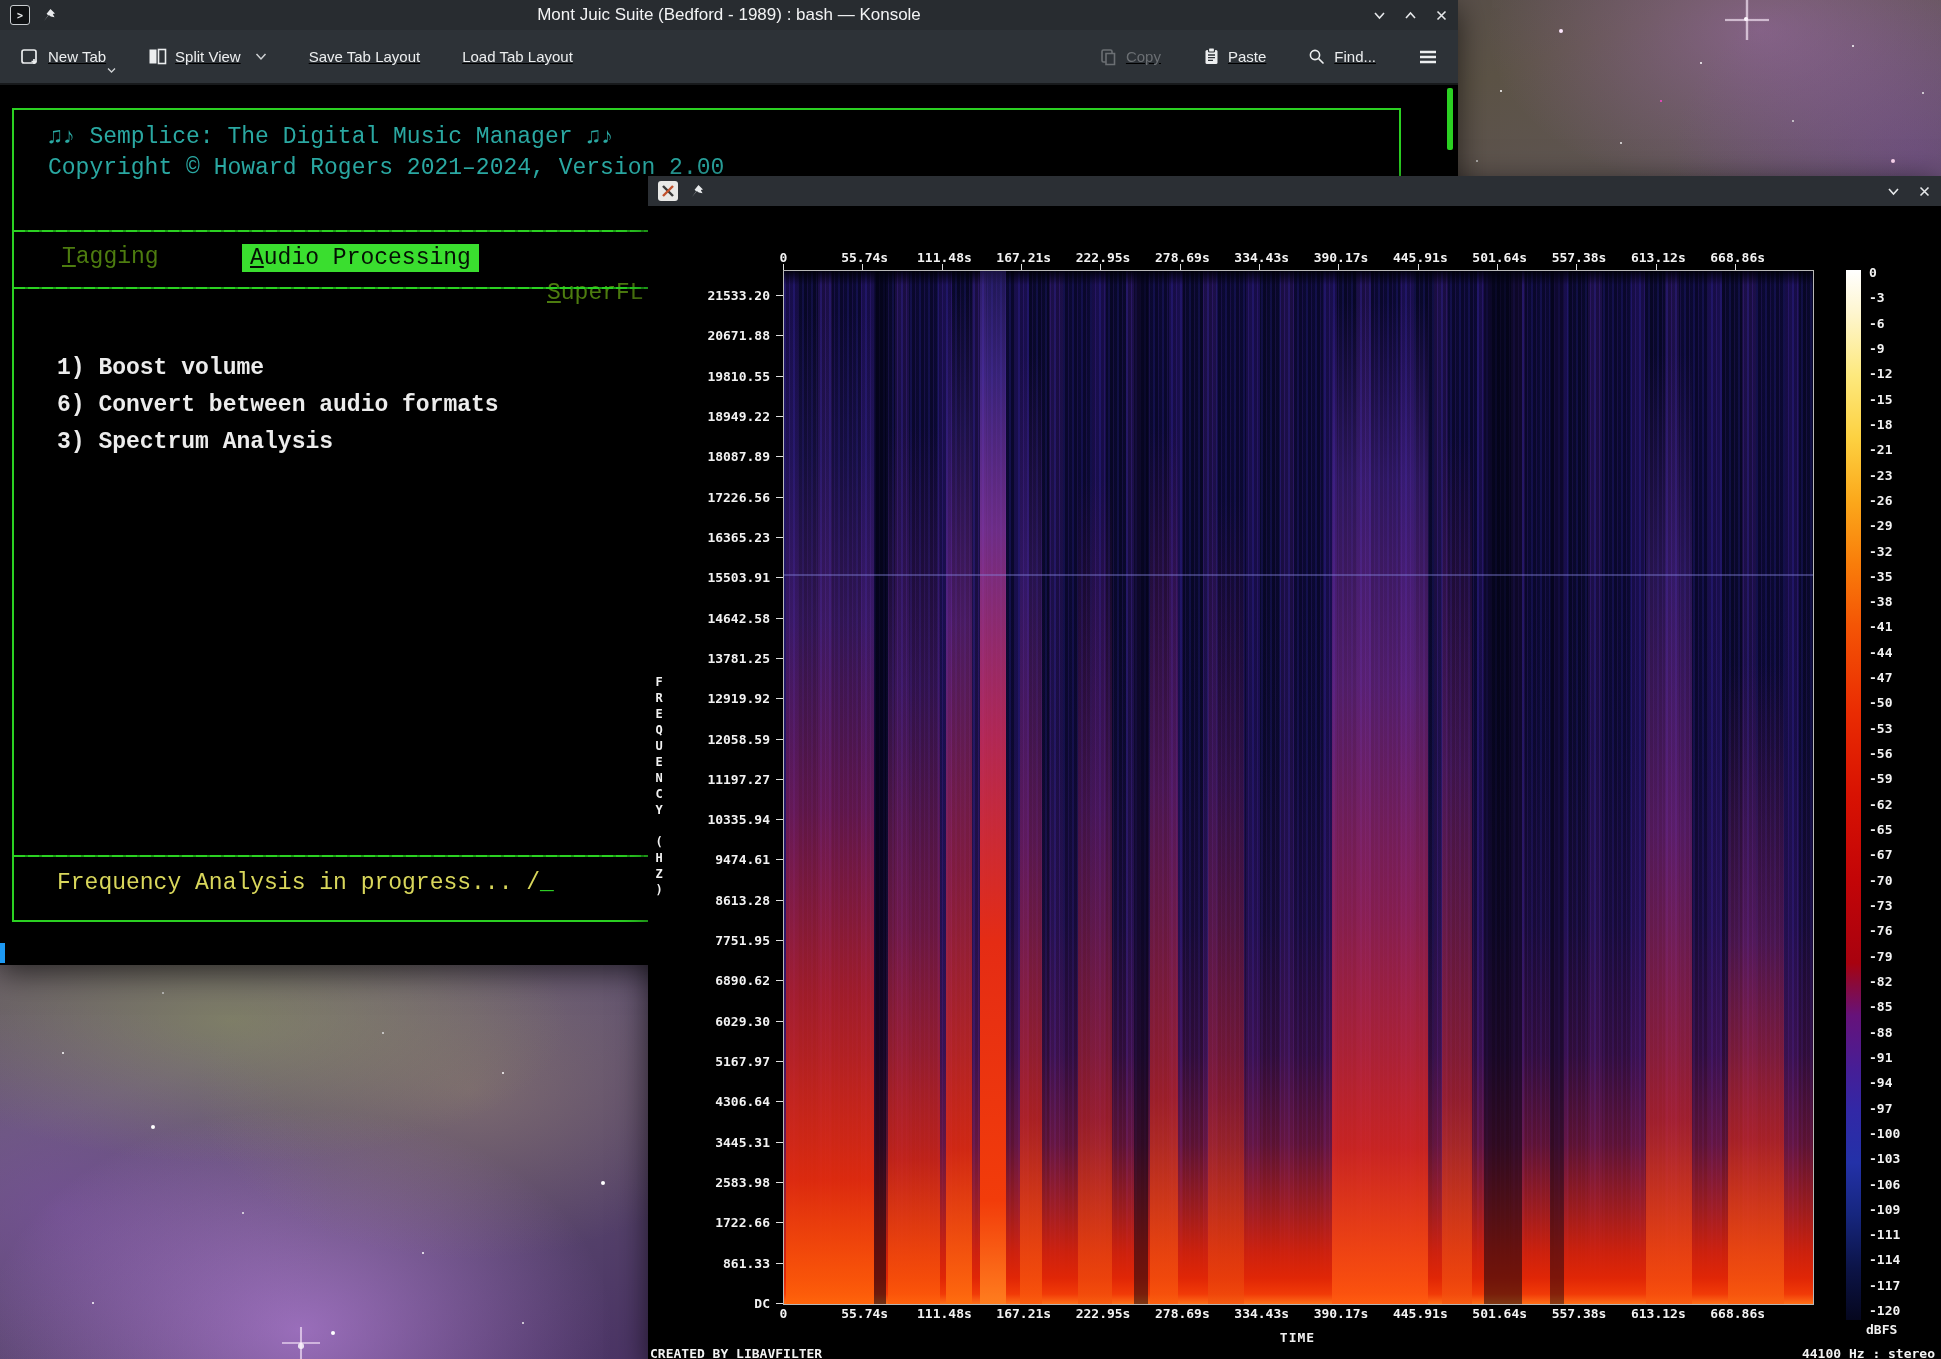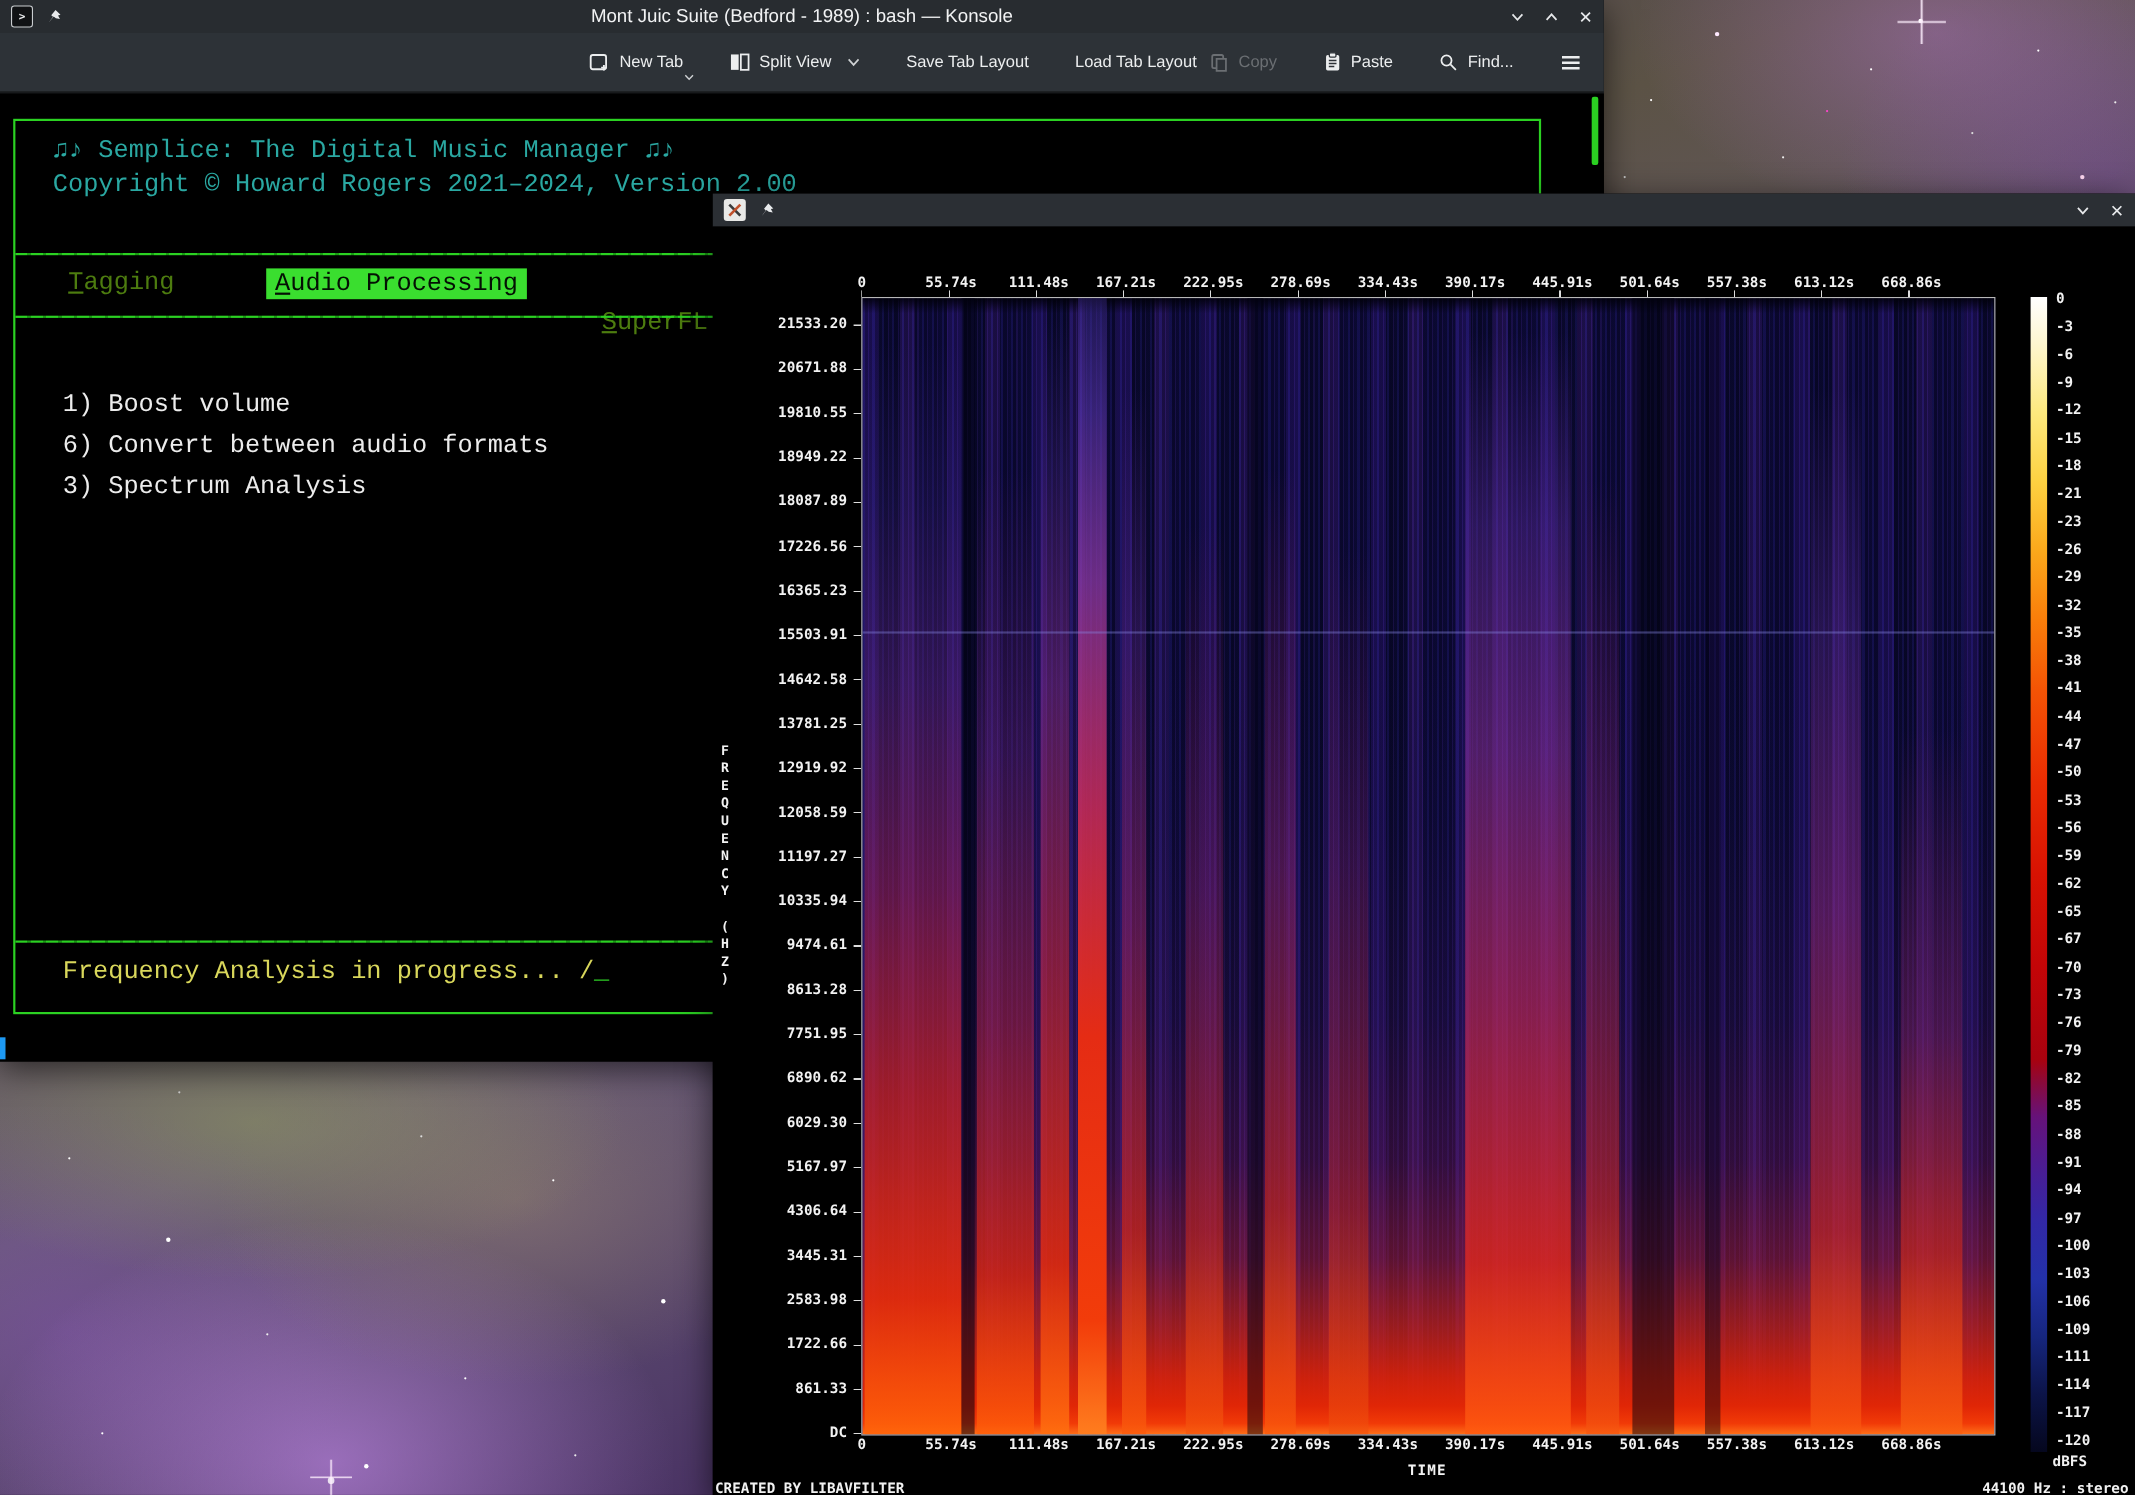--- a/index.html
+++ b/index.html
@@ -30,40 +30,40 @@
   
   .konsole{position:absolute;left:0;top:0;width:1458px;height:965px;z-index:1;background:#000;box-shadow:0 8px 28px rgba(0,0,0,.6);}
   .k-titlebar{position:relative;height:30px;background:#282c30;display:flex;align-items:center;padding:0 10px;}
   .k-appicon{width:18px;height:18px;border:1.5px solid #c9cdd0;border-radius:3px;background:#101214;color:#e8eaec;
     font-family:"DejaVu Sans Mono",monospace;font-size:10px;font-weight:bold;display:flex;align-items:center;justify-content:center;}
   .pin{margin-left:12px;flex:0 0 auto;}
   .k-title{position:absolute;left:0;right:0;text-align:center;color:#f2f3f4;font-size:17px;}
   .winbtns{margin-left:auto;display:flex;gap:18px;align-items:center;z-index:1;}
   .winbtn{display:flex;align-items:center;justify-content:center;cursor:default;}
 
-  .k-toolbar{height:53px;background:#2d3237;border-bottom:2px solid #17191b;display:flex;align-items:center;justify-content:flex-end;padding:0 14px;}
+  .k-toolbar{height:53px;background:#2d3237;border-bottom:2px solid #17191b;display:flex;align-items:center;justify-content:space-between;padding:0 14px;text-decoration:underline;}
   .tb-left,.tb-right{display:flex;align-items:center;gap:30px;}
   .tbtn{position:relative;display:flex;align-items:center;gap:8px;background:none;border:none;color:#eceeef;font-size:15px;font-family:"Liberation Sans",sans-serif;padding:4px 6px;}
   .tbtn.disabled{color:#6b6f73;}
   .tbtn svg{display:block;}
   .mini-chev{position:absolute;bottom:-4px;right:-4px;}
 
   .k-term{position:absolute;top:85px;left:0;right:0;bottom:0;background:#000;
     font-family:"Liberation Mono","DejaVu Sans Mono",monospace;color:#ececec;}
   .tui-box{position:absolute;left:12px;top:23px;width:1385px;height:810px;border:2px solid #2bd122;}
   .hline{position:absolute;left:0;right:0;height:2px;background:repeating-linear-gradient(90deg,#2bd122 0 11px,#1a9e14 11px 14px);}
   .hl1{top:120px;} .hl2{top:177px;} .hl3{top:745px;}
   .tui-header{position:absolute;left:34px;top:12px;font-size:23px;line-height:31px;white-space:nowrap;}
   .teal{color:#2aa8a2;} .yellow{color:#d9d75b;}
   .tui-tabs{position:absolute;top:134px;left:0;right:0;height:40px;font-size:23px;}
   .tab{position:absolute;color:#4d7c0f;white-space:nowrap;}
   .tab::first-letter{text-decoration:underline;}
   .tab.t1{left:48px;} .tab.t2{left:228px;} .tab.t3{left:533px;margin-top:36px;}
   .tab.active{background:#3ade2f;color:#041004;padding:1px 8px;}
-  .tui-menu{position:absolute;left:43px;top:240px;margin:0;padding:0;list-style:none;font-size:23px;line-height:37px;white-space:nowrap;}
+  .tui-menu{position:absolute;left:43px;top:240px;margin:0;padding:0;list-style:none;font-size:23px;line-height:37px;white-space:nowrap;font-weight:bold;}
   .tui-status{position:absolute;left:43px;top:760px;font-size:23px;white-space:nowrap;}
   .cursor{color:#2fd327;}
   .k-scroll-thumb{position:absolute;right:5px;top:3px;width:6px;height:62px;background:#2bd122;border-radius:2px;}
   .k-blue-accent{position:absolute;left:0;bottom:2px;width:5px;height:20px;background:#1d99f3;}
 
   
   .imw{position:absolute;left:648px;top:176px;width:1293px;height:1190px;z-index:2;background:#000;box-shadow:0 8px 30px rgba(0,0,0,.65);}
   .im-titlebar{position:relative;height:30px;background:#2b2f34;display:flex;align-items:center;padding:0 10px;}
   .x-icon{width:20px;height:20px;background:#e9e9e7;border-radius:3px;display:flex;align-items:center;justify-content:center;}
   .im-title{position:absolute;left:0;right:0;text-align:center;color:#f2f3f4;font-size:15px;}

